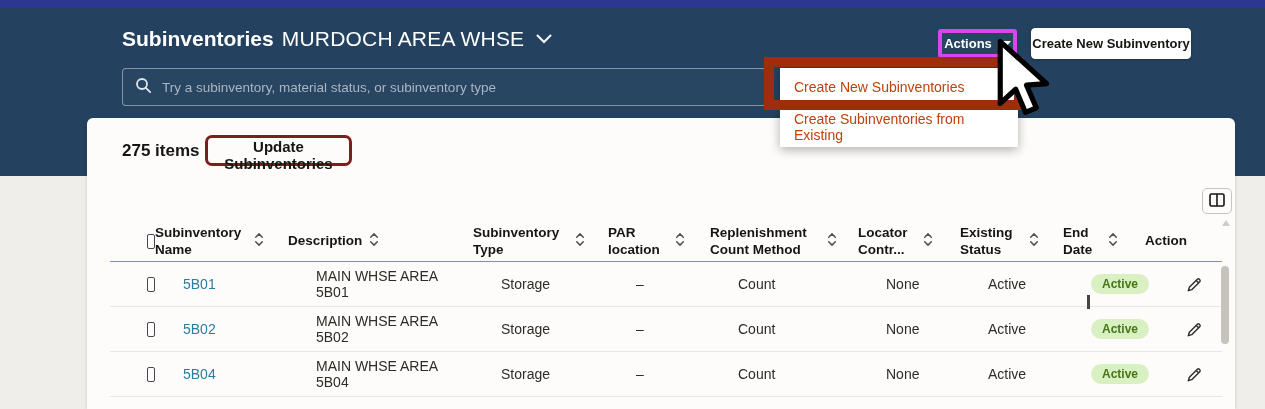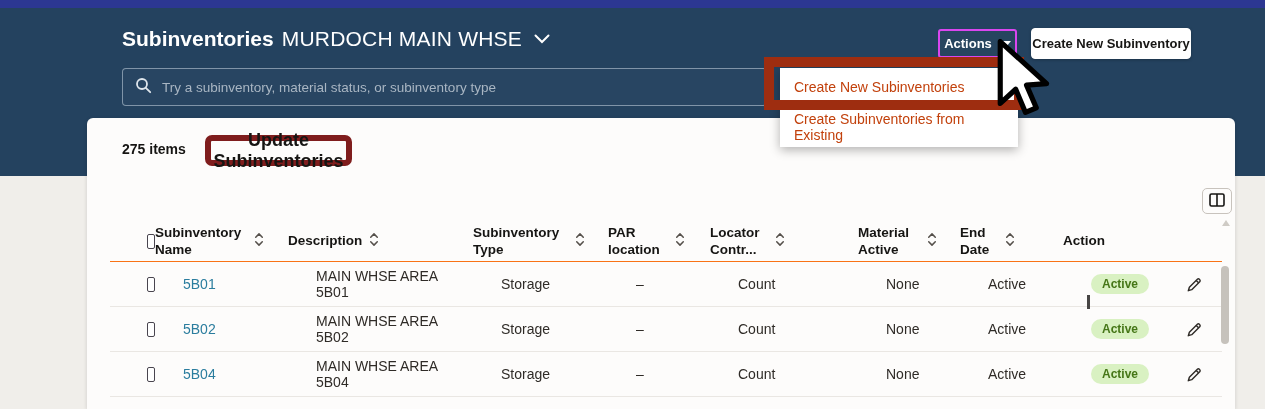--- a/index.html
+++ b/index.html
@@ -15,21 +15,21 @@
   .page-title .t-bold { font-weight:bold; }
   .page-title .t-ctx { font-weight:400; letter-spacing:.2px; }
   .title-chev { margin-left:4px; display:inline-flex; }
 
   .searchbar { position:absolute; left:122px; top:68px; width:645px; height:38px; z-index:2;
     border:1px solid rgba(200,213,226,.55); border-radius:4px; display:flex; align-items:center; padding:0 12px; gap:10px; background:rgba(255,255,255,.02); }
   .searchbar input { flex:1; background:transparent; border:none; outline:none; color:#e8eef4; font-size:13.5px; font-family:"Liberation Sans",sans-serif; }
   .searchbar input::placeholder { color:#a9b6c3; opacity:1; }
 
   .actions-btn { position:absolute; left:938px; top:29px; width:79px; height:29px; z-index:2;
-    background:#27455f; border:2px solid #d946ef; border-radius:3px; display:flex; align-items:center; justify-content:center; gap:9px;
+    background:#27455f; border:4px solid #d946ef; border-radius:3px; display:flex; align-items:center; justify-content:center; gap:9px;
     color:#ffffff; font-size:13px; font-weight:bold; cursor:pointer; }
   .caret-down { width:0; height:0; border-left:5px solid transparent; border-right:5px solid transparent; border-top:6px solid #ffffff; }
 
   .create-btn { position:absolute; left:1031px; top:28px; width:160px; height:31px; z-index:2;
     background:#ffffff; border:1px solid #ffffff; border-radius:4px; display:flex; align-items:center; justify-content:center;
     color:#161513; font-size:13px; font-weight:bold; cursor:pointer; box-shadow:0 1px 3px rgba(0,0,0,.25); }
 
   
   .menu { position:absolute; left:780px; top:68px; width:238px; z-index:20; background:#ffffff; box-shadow:0 3px 10px rgba(0,0,0,.3); }
   .menu-item { height:38px; display:flex; align-items:center; padding:0 14px; font-size:14px; color:#c2410c; background:#ffffff; cursor:pointer; }
@@ -38,24 +38,24 @@
   .highlight-box { position:absolute; left:764px; top:57px; width:260px; height:53px; z-index:21;
     border:10px solid #9e2d10; pointer-events:none; }
 
   
   .cursor { position:absolute; left:995px; top:39px; z-index:30; pointer-events:none; }
 
   
   .card { position:absolute; left:87px; top:118px; width:1148px; height:291px; z-index:1;
     background:#fdfcfb; border-radius:6px 6px 0 0; box-shadow:0 1px 4px rgba(0,0,0,.14); }
 
-  .items-count { position:absolute; left:35px; top:23px; font-size:14px; font-weight:bold; color:#161513; }
+  .items-count { position:absolute; left:35px; top:23px; font-size:17px; font-weight:bold; color:#161513; }
   .update-btn { position:absolute; left:118px; top:17px; width:147px; height:31px;
-    background:#fdfcfb; border:6px solid #7f1d1d; border-radius:7px; display:flex; align-items:center; justify-content:center;
-    color:#161513; font-size:18px; font-weight:bold; cursor:pointer; }
+    background:#fdfcfb; border:3px solid #7f1d1d; border-radius:7px; display:flex; align-items:flex-start; justify-content:center;
+    color:#161513; font-size:15px; font-weight:bold; cursor:pointer; }
 
   .colmgr-btn { position:absolute; left:1115px; top:70px; width:30px; height:26px;
     background:#fdfcfb; border:1px solid #c8c3bd; border-radius:5px; display:flex; align-items:center; justify-content:center; cursor:pointer; }
 
   
   .table { position:absolute; left:23px; top:104px; width:1112px; }
   .tr { display:grid; grid-template-columns:45px 133px 185px 135px 102px 148px 102px 103px 82px 77px; align-items:center; }
   .thead { height:40px; border-bottom:1px solid #f97316; }
   .tbody-row { height:45px; border-bottom:1px solid #eae7e3; background:#fdfcfb; }
   .th { display:flex; align-items:center; gap:7px; font-size:13.5px; font-weight:bold; color:#161513; line-height:1.22; }
@@ -83,21 +83,21 @@
 </style>
 </head>
 <body>
 
 <div class="stage">
   <div class="topstrip"></div>
   <div class="navbar"></div>
 
   <div class="page-title">
     <span class="t-bold">Subinventories</span>
-    <span class="t-ctx">MURDOCH MAIN WHSE</span>
+    <span class="t-ctx">MURDOCH AREA WHSE</span>
     <span class="title-chev">
       <svg width="16" height="10" viewBox="0 0 16 10">
           <path d="M1.5 1.5 L8 8 L14.5 1.5" fill="none" stroke="#ffffff" stroke-width="2" stroke-linecap="round"></path>
         </svg>
     </span>
   </div>
 
   <div class="searchbar">
     <span>
       <svg width="17" height="17" viewBox="0 0 17 17">
@@ -155,28 +155,34 @@
           <span><svg width="10" height="15" viewBox="0 0 10 16">
                 <path d="M1.5 5.5 L5 2 L8.5 5.5 M1.5 10.5 L5 14 L8.5 10.5" fill="none" stroke="#55504b" stroke-width="1.6" stroke-linecap="round" stroke-linejoin="round"></path>
               </svg></span>
         </div>
         <div class="th w-par">
           <span class="lbl">PAR location</span>
           <span><svg width="10" height="15" viewBox="0 0 10 16">
                 <path d="M1.5 5.5 L5 2 L8.5 5.5 M1.5 10.5 L5 14 L8.5 10.5" fill="none" stroke="#55504b" stroke-width="1.6" stroke-linecap="round" stroke-linejoin="round"></path>
               </svg></span>
         </div>
+        <div class="th w-repl">
+          <span class="lbl">Replenishment Count Method</span>
+          <span><svg width="10" height="15" viewBox="0 0 10 16">
+                <path d="M1.5 5.5 L5 2 L8.5 5.5 M1.5 10.5 L5 14 L8.5 10.5" fill="none" stroke="#55504b" stroke-width="1.6" stroke-linecap="round" stroke-linejoin="round"></path>
+              </svg></span>
+        </div>
         <div class="th w-loc">
           <span class="lbl">Locator Contr...</span>
           <span><svg width="10" height="15" viewBox="0 0 10 16">
                 <path d="M1.5 5.5 L5 2 L8.5 5.5 M1.5 10.5 L5 14 L8.5 10.5" fill="none" stroke="#55504b" stroke-width="1.6" stroke-linecap="round" stroke-linejoin="round"></path>
               </svg></span>
         </div>
         <div class="th w-mat">
-          <span class="lbl">Material Active</span>
+          <span class="lbl">Existing Status</span>
           <span><svg width="10" height="15" viewBox="0 0 10 16">
                 <path d="M1.5 5.5 L5 2 L8.5 5.5 M1.5 10.5 L5 14 L8.5 10.5" fill="none" stroke="#55504b" stroke-width="1.6" stroke-linecap="round" stroke-linejoin="round"></path>
               </svg></span>
         </div>
         <div class="th w-end">
           <span class="lbl">End Date</span>
           <span><svg width="10" height="15" viewBox="0 0 10 16">
                 <path d="M1.5 5.5 L5 2 L8.5 5.5 M1.5 10.5 L5 14 L8.5 10.5" fill="none" stroke="#55504b" stroke-width="1.6" stroke-linecap="round" stroke-linejoin="round"></path>
               </svg></span>
         </div>

